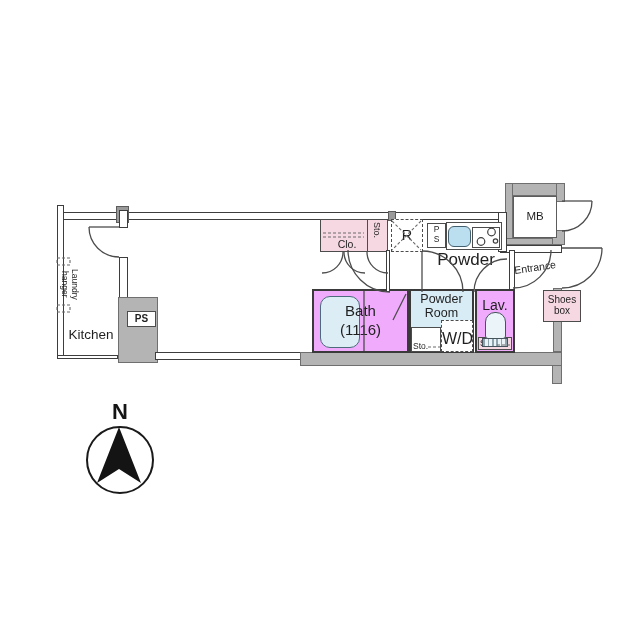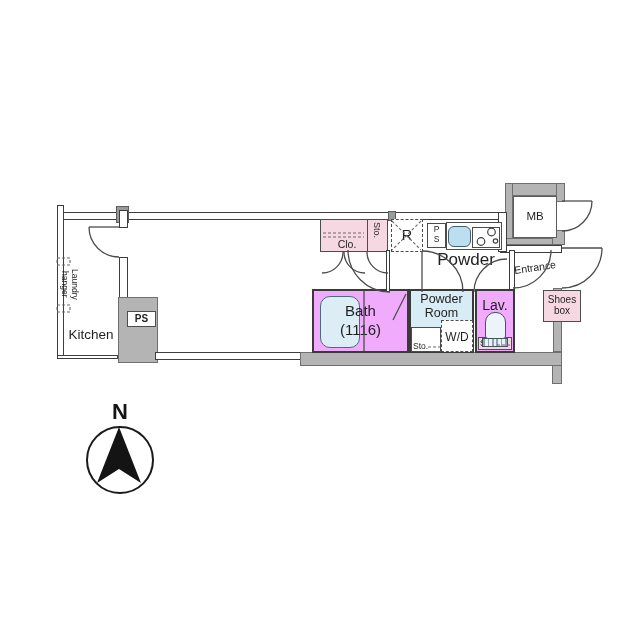--- a/index.html
+++ b/index.html
@@ -86,21 +86,21 @@
   <div class="abs lightblue" style="left:409px;top:289px;width:65px;height:64px;">
     <div class="lbl" style="left:0;right:0;top:2px;font-size:12.5px;line-height:1.1;">
       <span>Powder</span><br>
       <span>Room</span>
     </div>
   </div>
   <div class="abs whitebox" style="left:411px;top:327px;width:30px;height:25px;">
     <div class="lbl" style="left:1px;bottom:0px;font-size:8.5px;">Sto.</div>
   </div>
   <div class="abs dashedbox" style="left:441px;top:320px;width:32px;height:32px;">
-    <div class="lbl" style="left:0;right:0;top:9px;font-size:12px;">W/D</div>
+    <div class="lbl" style="left:0;right:0;top:9px;font-size:16px;">W/D</div>
   </div>
 
   <div class="abs bluebox" style="left:475px;top:289px;width:40px;height:64px;">
     <div class="lbl" style="left:0;right:0;top:6px;font-size:14px;">Lav.</div>
     <div class="abs pinkbox" style="left:1px;bottom:1px;width:34px;height:13px;border-width:1px;">
       <div class="lbl" style="left:1px;top:0px;font-size:8.5px;">Sto.</div>
     </div>
     <div class="abs" style="left:5px;top:47px;width:26px;height:9px;border:1px solid #44535c;background:repeating-linear-gradient(90deg,#8fa3ad 0 1.5px,#e8f2f7 1.5px 4.5px);"></div>
     <div class="abs" style="left:8px;top:21px;width:21px;height:27px;background:#eaf4f9;border:1.5px solid #44535c;border-radius:10px 10px 3px 3px;"></div>
   </div>

